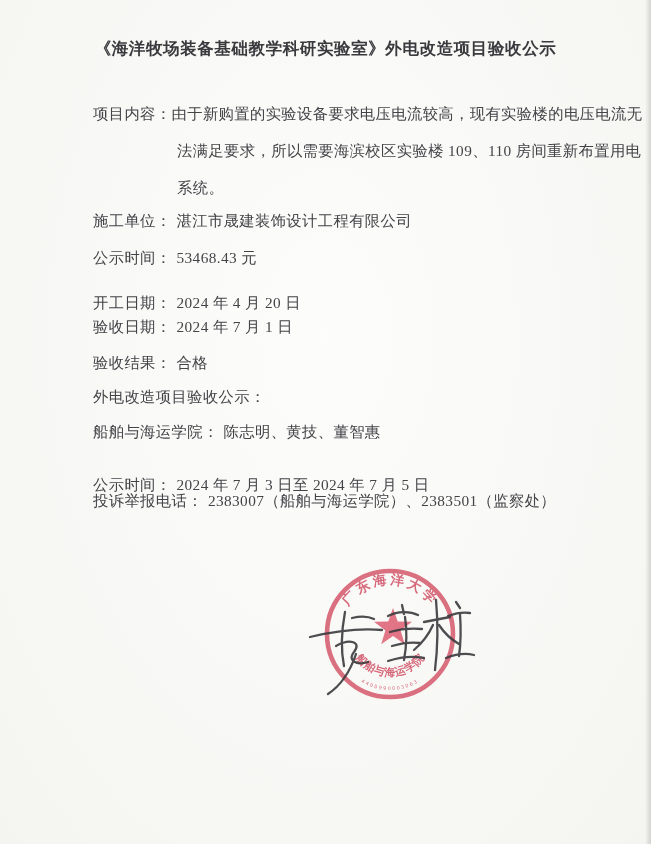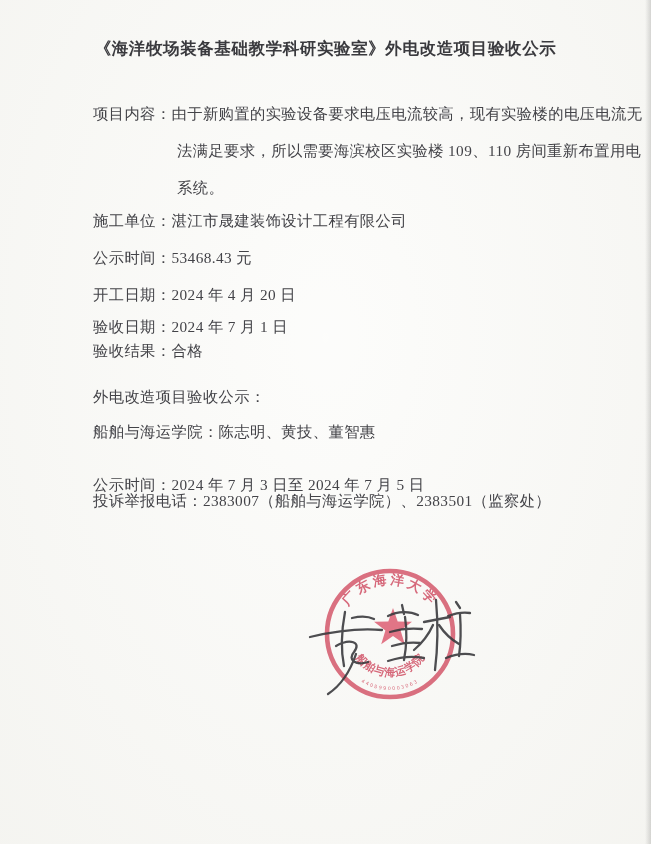--- a/index.html
+++ b/index.html
@@ -25,21 +25,21 @@
     position:absolute;top:38px;left:0;width:100%;
     text-align:center;
     font-size:16.5px;font-weight:700;color:#3a3a3e;
     letter-spacing:0.6px;
   }
   .line{
     position:absolute;left:93px;width:480px;
     font-size:15.3px;color:#434348;
     letter-spacing:0.4px;white-space:nowrap;
   }
-  .line .fvalue{}
+  .line .fvalue{margin-left:5px;}
   .line.indent{left:177px;}
   
   .seal{position:absolute;left:305px;top:550px;width:180px;height:170px;}
   .seal svg{display:block;}
   
   .signature{position:absolute;left:290px;top:580px;width:200px;height:130px;}
 </style>
 </head>
 <body>
 
@@ -52,27 +52,27 @@
 </div>
 <div class="line indent" style="top:141px">法满足要求，所以需要海滨校区实验楼 109、110 房间重新布置用电</div>
 <div class="line indent" style="top:178px">系统。</div>
 
 <div class="line" style="top:211px">
   <span class="flabel">施工单位：</span><span class="fvalue">湛江市晟建装饰设计工程有限公司</span>
 </div>
 <div class="line" style="top:248px">
   <span class="flabel">公示时间：</span><span class="fvalue">53468.43 元</span>
 </div>
-<div class="line" style="top:285px">
+<div class="line" style="top:293px">
   <span class="flabel">开工日期：</span><span class="fvalue">2024 年 4 月 20 日</span>
 </div>
 <div class="line" style="top:317px">
   <span class="flabel">验收日期：</span><span class="fvalue">2024 年 7 月 1 日</span>
 </div>
-<div class="line" style="top:341px">
+<div class="line" style="top:353px">
   <span class="flabel">验收结果：</span><span class="fvalue">合格</span>
 </div>
 <div class="line" style="top:387px">
   <span class="flabel">外电改造项目验收公示：</span><span class="fvalue"></span>
 </div>
 <div class="line" style="top:422px">
   <span class="flabel">船舶与海运学院：</span><span class="fvalue">陈志明、黄技、董智惠</span>
 </div>
 <div class="line" style="top:475px">
   <span class="flabel">公示时间：</span><span class="fvalue">2024 年 7 月 3 日至 2024 年 7 月 5 日</span>

